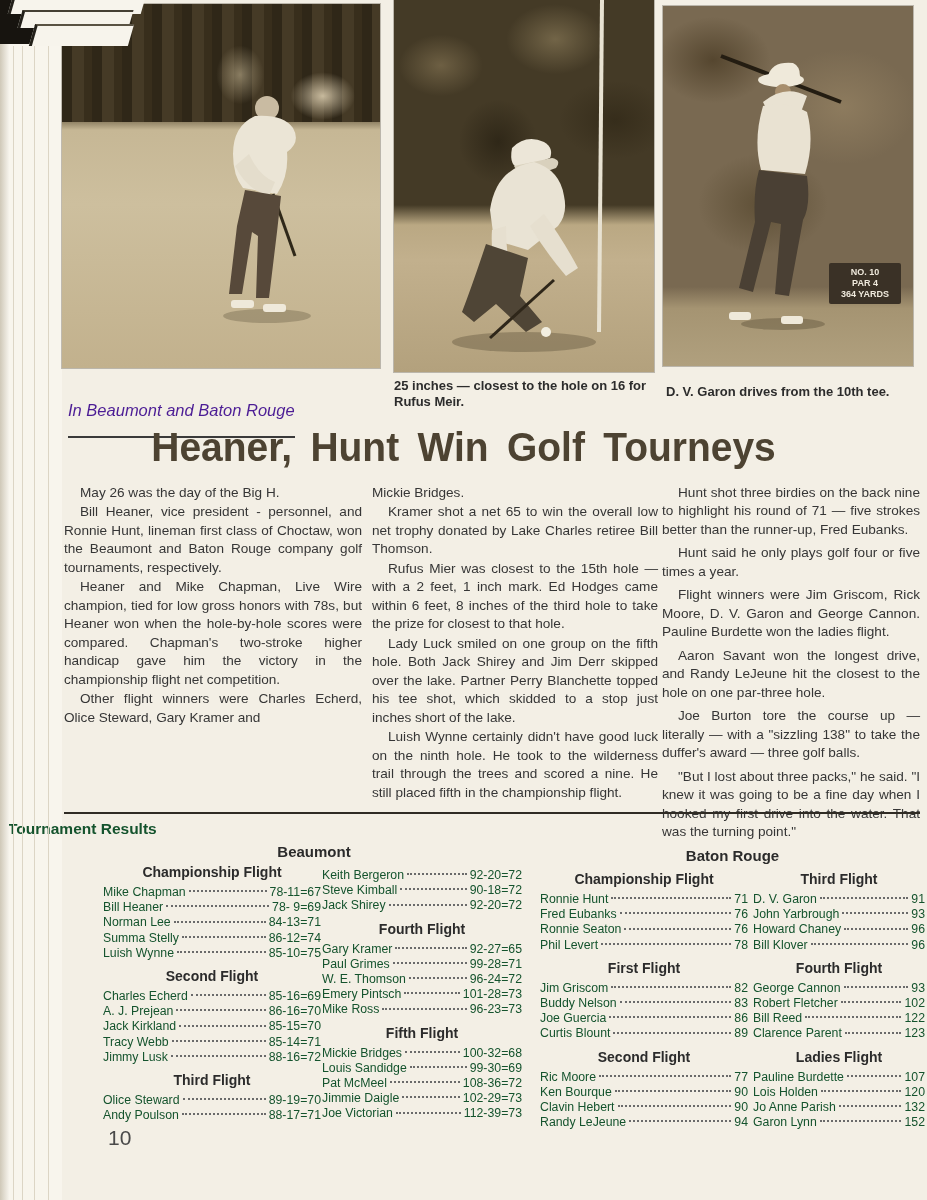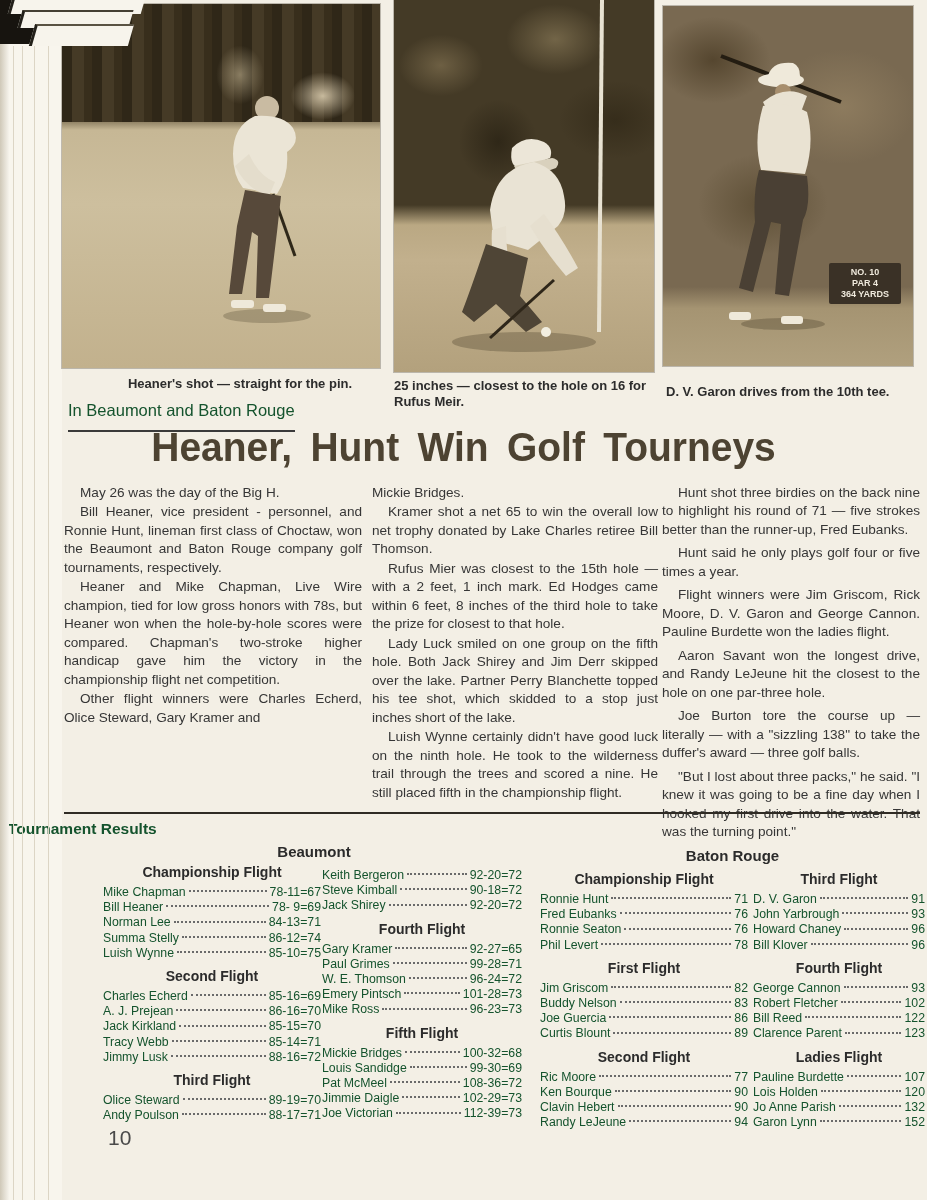--- a/index.html
+++ b/index.html
@@ -49,22 +49,22 @@
   .fig { position:absolute; left:0; top:0; width:100%; height:100%; }
   .sign { position:absolute; right:12px; bottom:62px; width:66px; padding:4px 3px;
     background:#3a3126; color:#efe9dc; text-align:center; font-weight:bold;
     font-size:9px; line-height:11px; border-radius:2px; }
 
   
   .caption { position:absolute; font-weight:bold; font-size:13px; line-height:16px; color:#2c2c2c; }
   #cap1 { left:95px;  top:376px; width:290px; text-align:center; }
   #cap2 { left:394px; top:378px; width:268px; }
   #cap3 { left:666px; top:384px; width:252px; }
-  .kicker { position:absolute; left:68px; top:401px; font-size:16.5px;
-    color:#14532d; padding-bottom:10px; border-bottom:2px solid #3a3a3a; }
+  .kicker { position:absolute; left:68px; top:401px; font-style:italic; font-size:16.5px;
+    color:#4c1d95; padding-bottom:16px; border-bottom:2px solid #3a3a3a; }
   .headline { position:absolute; left:0; right:0; top:424px; text-align:center;
     font-size:41px; font-weight:bold; color:#4d4332; letter-spacing:0;
     word-spacing:8px; transform:scaleX(.95); }
 
   
   .col { position:absolute; top:484px; }
   #col1 { left:64px;  width:298px; }
   #col2 { left:372px; width:286px; }
   #col3 { left:662px; width:258px; }
   .para { margin:0 0 1px; font-size:13.6px; line-height:1.36; text-align:justify;
@@ -157,21 +157,20 @@
       <rect x="66" y="306" width="22" height="8" rx="3" fill="#efe9da"></rect>
       <rect x="118" y="310" width="22" height="8" rx="3" fill="#efe9da"></rect>
     </svg>
     <div class="sign">
       <div>NO. 10</div>
       <div>PAR 4</div>
       <div>364 YARDS</div>
     </div>
   </div>
 
-  <div class="caption" id="cap1">Heaner's shot — straight for the pin.</div>
   <div class="caption" id="cap2">25 inches — closest to the hole on 16 for Rufus Meir.</div>
   <div class="caption" id="cap3">D. V. Garon drives from the 10th tee.</div>
 
   <div class="kicker">In Beaumont and Baton Rouge</div>
   <div class="headline">Heaner, Hunt Win Golf Tourneys</div>
 
   <div class="col" id="col1">
       <p class="para">May 26 was the day of the Big H.</p>
       <p class="para">Bill Heaner, vice president - personnel, and Ronnie Hunt, lineman first class of Choctaw, won the Beaumont and Baton Rouge company golf tournaments, respectively.</p>
       <p class="para">Heaner and Mike Chapman, Live Wire champion, tied for low gross honors with 78s, but Heaner won when the hole-by-hole scores were compared. Chapman's two-stroke higher handicap gave him the victory in the championship flight net competition.</p>

